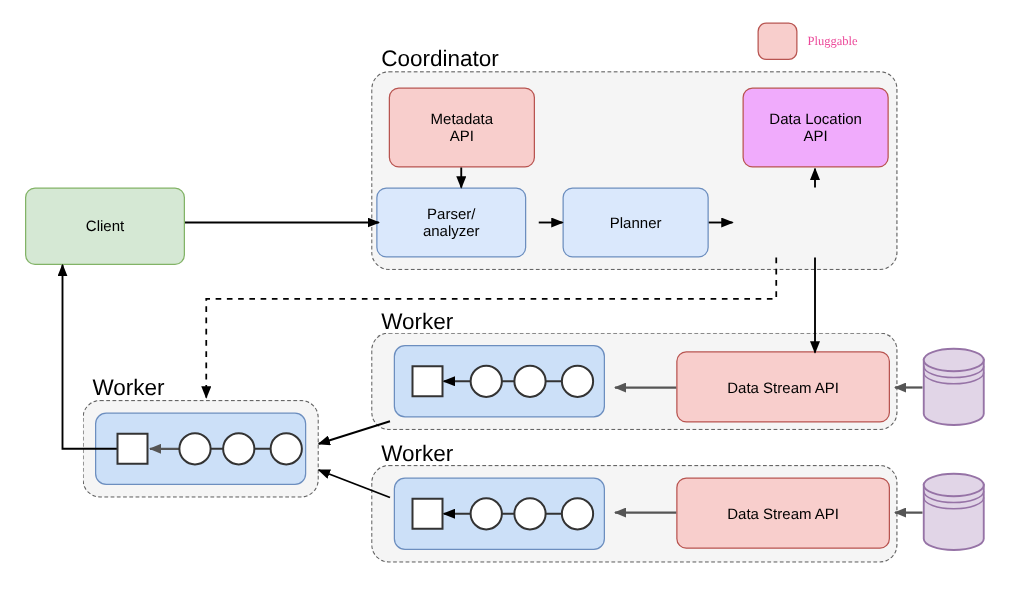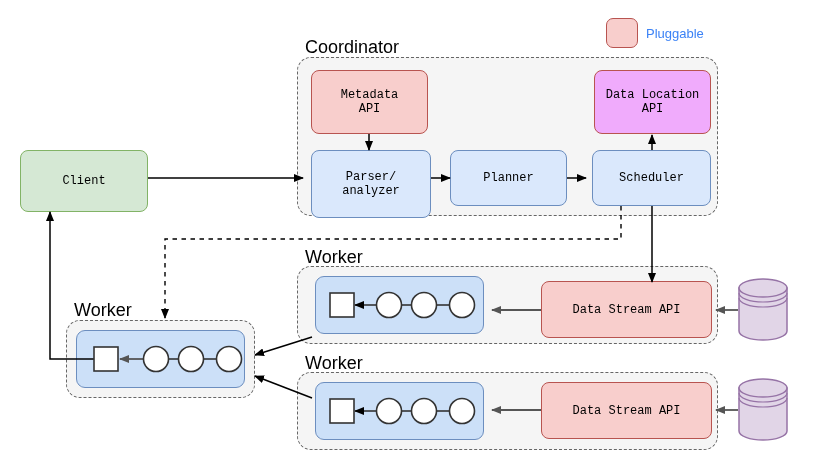--- a/index.html
+++ b/index.html
@@ -31,21 +31,20 @@
     display: flex;
     align-items: center;
     justify-content: center;
     text-align: center;
     font-size: 12px;
     line-height: 14px;
     color: #000000;
     border-radius: 8px;
     white-space: pre-line;
     z-index: 3;
-    font-family: Liberation Mono, monospace;
   }
   .group-box {
     position: absolute;
     box-sizing: border-box;
     background: #f5f5f5;
     border: 1.4px dashed #666666;
     border-radius: 14px;
     z-index: 1;
   }
   .group-label {
@@ -57,25 +56,26 @@
     white-space: nowrap;
   }
   .pluggable-swatch {
     position: absolute;
     box-sizing: border-box;
     border-radius: 7px;
     z-index: 3;
   }
   .legend-label {
     position: absolute;
-    font-size: 13px;
+    font-size: 10px;
     line-height: 15px;
-    color: #3b82f6;
+    color: #ec4899;
     z-index: 4;
     white-space: nowrap;
+    font-family: Liberation Serif, serif;
   }
   .worker-inner {
     position: absolute;
     box-sizing: border-box;
     border-radius: 9px;
     z-index: 2;
   }
 </style>
 </head>
 <body>
@@ -219,29 +219,27 @@
               background:#d5e8d4; border:1.5px solid #82b366;">Client</div>
 
   <div class="node" style="left:311px; top:70px; width:117px; height:64px;
               background:#f8cecc; border:1.5px solid #b85450;">Metadata
 API</div>
 
   <div class="node" style="left:594px; top:70px; width:117px; height:64px;
               background:#f0abfc; border:1.5px solid #b85450;">Data Location
 API</div>
 
-  <div class="node" style="left:311px; top:150px; width:120px; height:68px;
+  <div class="node" style="left:301px; top:150px; width:120px; height:56px;
               background:#dae8fc; border:1.5px solid #6c8ebf;">Parser/
 analyzer</div>
 
   <div class="node" style="left:450px; top:150px; width:117px; height:56px;
               background:#dae8fc; border:1.5px solid #6c8ebf;">Planner</div>
 
-  <div class="node" style="left:592px; top:150px; width:119px; height:56px;
-              background:#dae8fc; border:1.5px solid #6c8ebf;">Scheduler</div>
 
   <div class="node" style="left:541px; top:281px; width:171px; height:57px;
               background:#f8cecc; border:1.5px solid #b85450;">Data Stream API</div>
 
   <div class="node" style="left:541px; top:382px; width:171px; height:57px;
               background:#f8cecc; border:1.5px solid #b85450;">Data Stream API</div>
 
 </div>
 
 </body></html>

